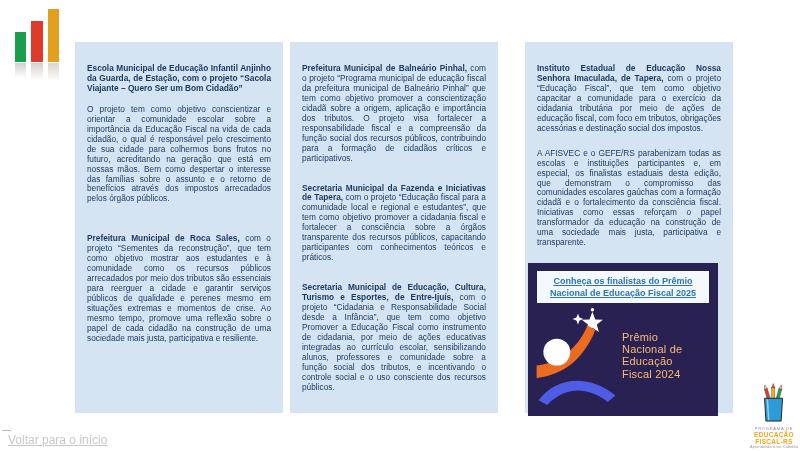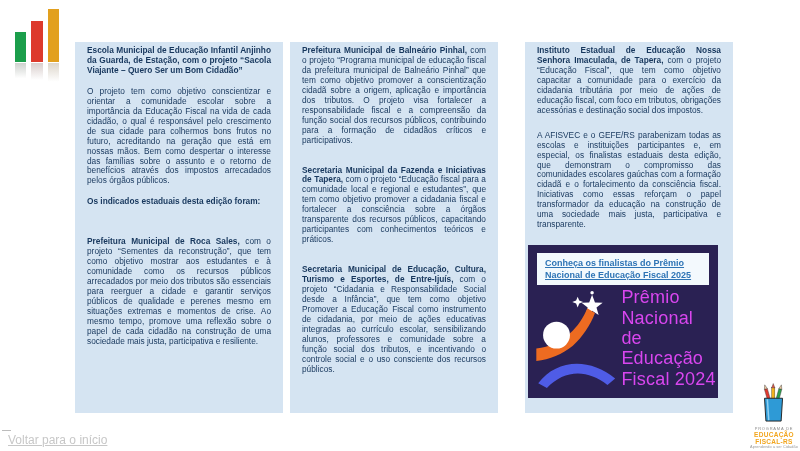--- a/index.html
+++ b/index.html
@@ -20,21 +20,21 @@
   .bar-yellow { left:33px; top:0;  width:11px; height:53px; background:#e2a01e; }
   .bar-reflect { position:absolute; opacity:.8; }
   .r-green  { left:0;  top:54px; width:11px; height:18px; background:linear-gradient(to bottom, rgba(120,130,120,.45), rgba(120,130,120,0) 85%); }
   .r-red    { left:16px; top:54px; width:12px; height:20px; background:linear-gradient(to bottom, rgba(150,120,115,.45), rgba(150,120,115,0) 85%); }
   .r-yellow { left:33px; top:54px; width:11px; height:22px; background:linear-gradient(to bottom, rgba(160,140,110,.45), rgba(160,140,110,0) 85%); }
 
   
   .panel {
     position:absolute; top:42px; width:208px; height:371px;
     background:#d5e4f2; color:#17375d;
-    padding:4px 12px; font-size:8.3px; line-height:1.2;
+    padding:22px 12px; font-size:8.3px; line-height:1.2;
     text-align:justify;
   }
   .panel-1 { left:75px; }
   .panel-2 { left:290px; }
   .panel-3 { left:525px; }
   .panel p { margin-bottom:11px; }
   .panel-2 p { margin-bottom:20px; }
   .panel-3 p { margin-bottom:15px; }
   .bold { font-weight:bold; }
   .tight { margin-bottom:0 !important; }
@@ -43,25 +43,25 @@
 
   
   .award-box {
     margin-left:-9px; width:190px; height:153px;
     background:#2a2153; padding-top:8px; margin-top:2px;
   }
   .award-link {
     display:block; width:172px; margin:0 auto;
     background:#f3f9fd; color:#2e74b5;
     font-weight:bold; font-size:9px; line-height:1.35;
-    text-align:left; text-decoration:underline;
+    text-align:center; text-decoration:underline;
     padding:4px 8px; cursor:pointer;
   }
   .award-logo { display:flex; align-items:center; margin-top:2px; padding-left:6px; }
-  .award-logo-text { color:#d946ef; font-size:18px; line-height:1.13; margin-left:2px; letter-spacing:0.2px; }
+  .award-logo-text { color:#fdba74; font-size:11px; line-height:1.13; margin-left:2px; letter-spacing:0.2px; }
   .award-logo-text span { display:block; }
 
   
   .footer-dash { position:absolute; left:2px; top:430px; width:9px; height:1px; background:#bcbcbc; }
   .footer-back {
     position:absolute; left:8px; top:433px;
     color:#c7c7c7; font-size:12px; cursor:pointer;text-decoration:underline;
   }
   .program-logo { position:absolute; left:750px; top:383px; width:48px; text-align:center; }
   .pl-small { font-size:4px; color:#8a8a8a; letter-spacing:0.8px; line-height:1.2; }
@@ -78,21 +78,20 @@
     <div class="bar bar-red"></div>
     <div class="bar bar-yellow"></div>
     <div class="bar-reflect r-green"></div>
     <div class="bar-reflect r-red"></div>
     <div class="bar-reflect r-yellow"></div>
   </div>
 
   <section class="panel panel-1">
     <p class="bold">Escola Municipal de Educação Infantil Anjinho da Guarda, de Estação, com o projeto “Sacola Viajante – Quero Ser um Bom Cidadão”</p>
     <p>O projeto tem como objetivo conscientizar e orientar a comunidade escolar sobre a importância da Educação Fiscal na vida de cada cidadão, o qual é responsável pelo crescimento de sua cidade para colhermos bons frutos no futuro, acreditando na geração que está em nossas mãos. Bem como despertar o interesse das famílias sobre o assunto e o retorno de benefícios através dos impostos arrecadados pelos órgãos públicos.</p>
-    <p class="bold">Os indicados estaduais desta edição foram:</p>
     <p class="mt-lg"><strong>Prefeitura Municipal de Roca Sales,</strong><span> com o projeto “Sementes da reconstrução”, que tem como objetivo mostrar aos estudantes e à comunidade como os recursos públicos arrecadados por meio dos tributos são essenciais para reerguer a cidade e garantir serviços públicos de qualidade e perenes mesmo em situações extremas e momentos de crise. Ao mesmo tempo, promove uma reflexão sobre o papel de cada cidadão na construção de uma sociedade mais justa, participativa e resiliente.</span></p>
   </section>
 
   <section class="panel panel-2">
     <p><strong>Prefeitura Municipal de Balneário Pinhal,</strong><span> com o projeto “Programa municipal de educação fiscal da prefeitura municipal de Balneário Pinhal” que tem como objetivo promover a conscientização cidadã sobre a origem, aplicação e importância dos tributos. O projeto visa fortalecer a responsabilidade fiscal e a compreensão da função social dos recursos públicos, contribuindo para a formação de cidadãos críticos e participativos.</span></p>
     <p><strong>Secretaria Municipal da Fazenda e Iniciativas de Tapera,</strong><span> com o projeto “Educação fiscal para a comunidade local e regional e estudantes”, que tem como objetivo promover a cidadania fiscal e fortalecer a consciência sobre a órgãos transparente dos recursos públicos, capacitando participantes com conhecimentos teóricos e práticos.</span></p>
     <p><strong>Secretaria Municipal de Educação, Cultura, Turismo e Esportes, de Entre-Ijuís,</strong><span> com o projeto “Cidadania e Responsabilidade Social desde a Infância”, que tem como objetivo Promover a Educação Fiscal como instrumento de cidadania, por meio de ações educativas integradas ao currículo escolar, sensibilizando alunos, professores e comunidade sobre a função social dos tributos, e incentivando o controle social e o uso consciente dos recursos públicos.</span></p>
   </section>
 
   <section class="panel panel-3">

